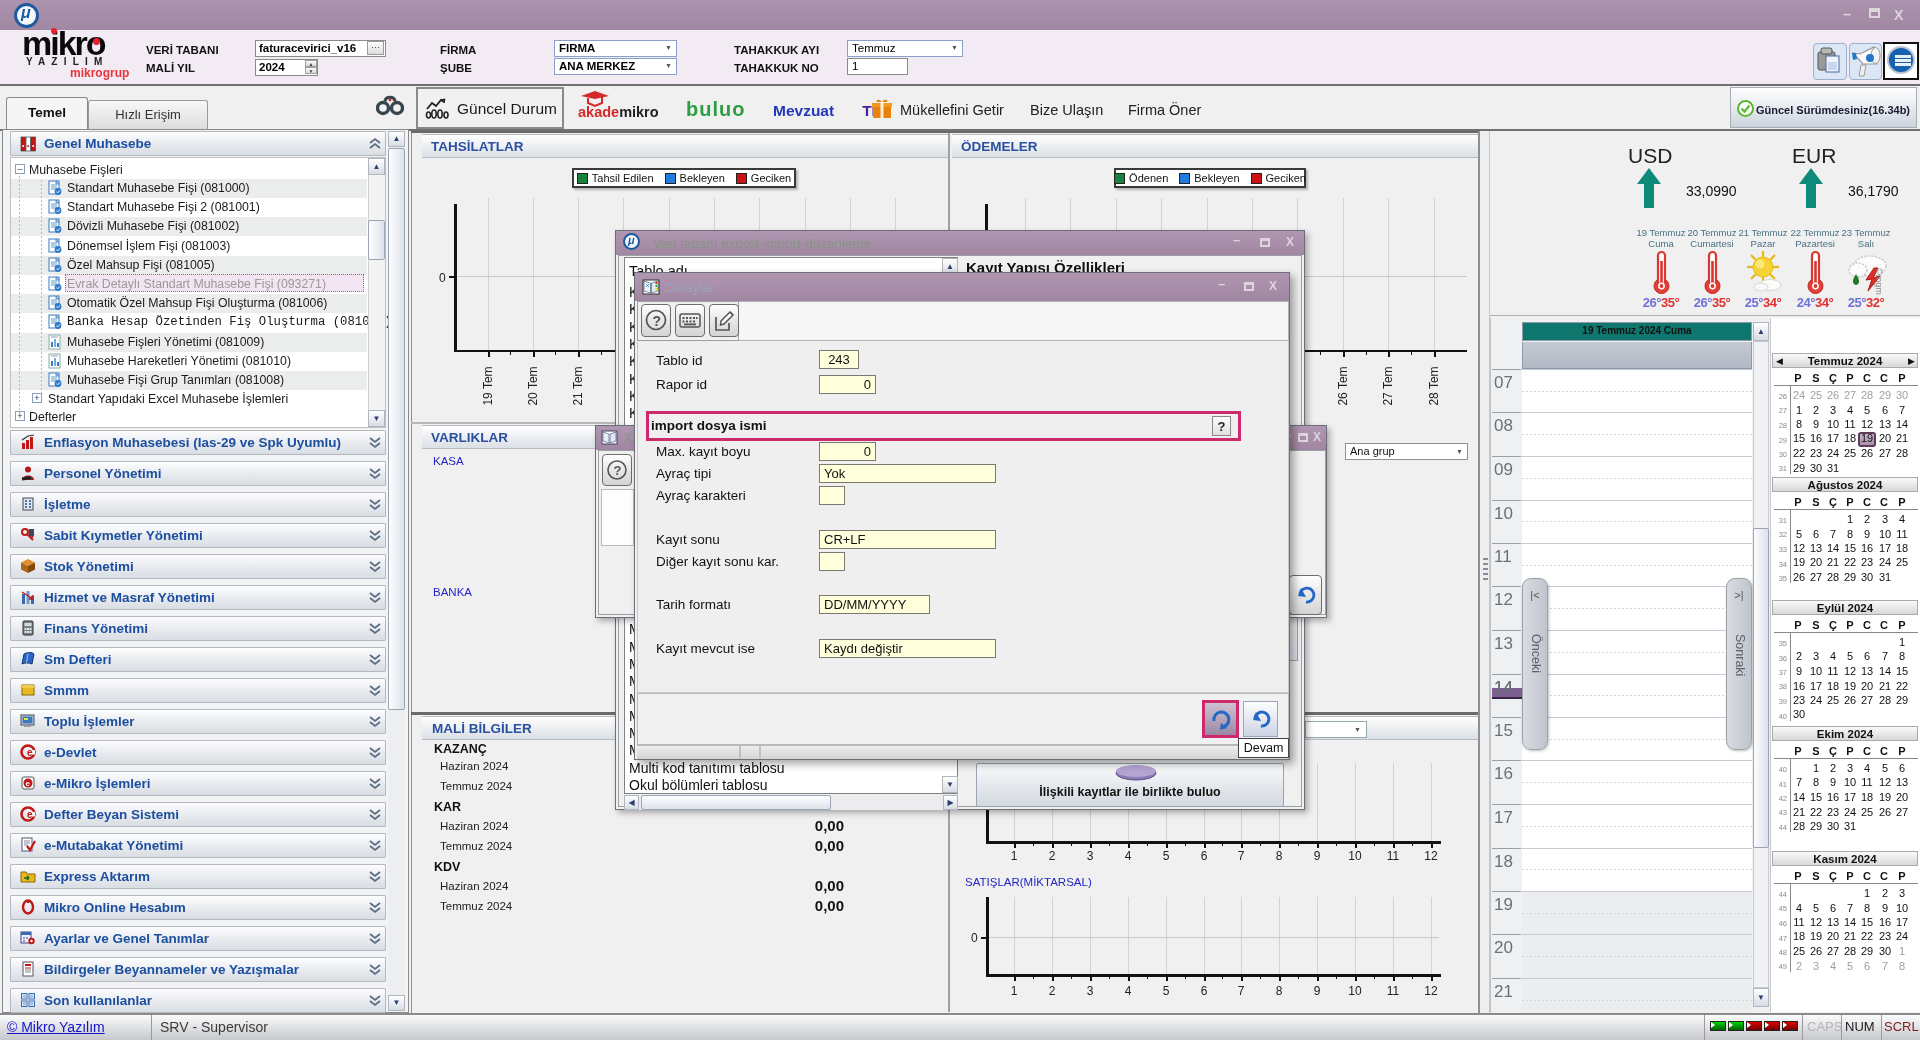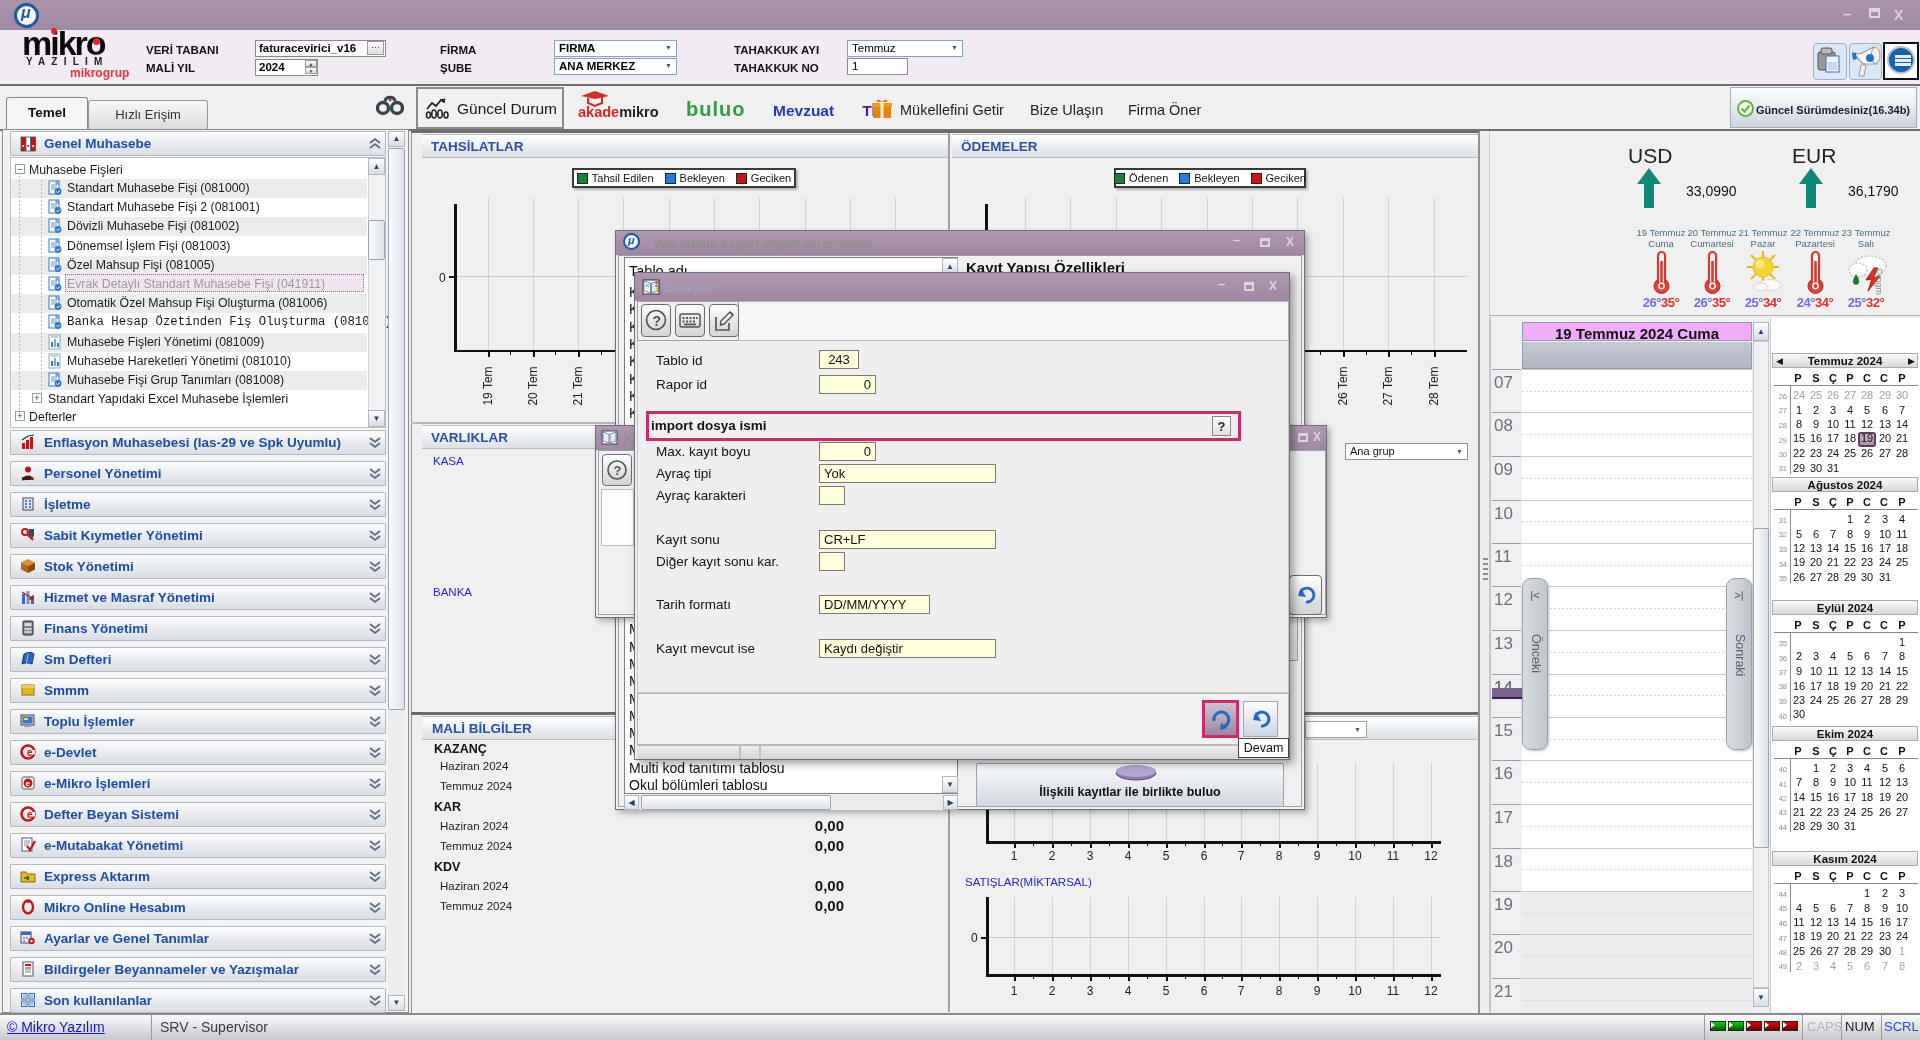--- a/index.html
+++ b/index.html
@@ -196,21 +196,21 @@
     <div class="ab" style="left:47px;top:276px;width:16px;height:16px;"><svg width="16" height="16" viewBox="0 0 16 16">
         <rect x="2" y="1" width="10" height="13" fill="#fff" stroke="#3a7abf"></rect>
         <path d="M9 1 L12 4 L9 4 Z" fill="#cfe3f5" stroke="#3a7abf" stroke-width="0.8"></path>
         <line x1="4" y1="5" x2="10" y2="5" stroke="#5a9ad0"></line>
         <line x1="4" y1="7" x2="10" y2="7" stroke="#5a9ad0"></line>
         <line x1="4" y1="9" x2="10" y2="9" stroke="#5a9ad0"></line>
         <circle cx="11" cy="11.5" r="3.4" fill="#2f7ac8"></circle>
         <path d="M9.4 11.5 L10.7 12.8 L12.8 10.4" stroke="#fff" stroke-width="1" fill="none"></path>
       </svg></div>
     <div class="ab" style="left:65px;top:274px;width:299px;height:18px;background:#f2e4f0;border:1px dotted #777;"></div>
-    <div class="ab treetxt" style="left:67px;top:277px;color:#9a9a9a;">Evrak Detaylı Standart Muhasebe Fişi (041911)</div>
+    <div class="ab treetxt" style="left:67px;top:277px;color:#9a9a9a;">Evrak Detaylı Standart Muhasebe Fişi (093271)</div>
     <div class="ab" style="left:47px;top:295px;width:16px;height:16px;"><svg width="16" height="16" viewBox="0 0 16 16">
         <rect x="2" y="1" width="10" height="13" fill="#fff" stroke="#3a7abf"></rect>
         <path d="M9 1 L12 4 L9 4 Z" fill="#cfe3f5" stroke="#3a7abf" stroke-width="0.8"></path>
         <line x1="4" y1="5" x2="10" y2="5" stroke="#5a9ad0"></line>
         <line x1="4" y1="7" x2="10" y2="7" stroke="#5a9ad0"></line>
         <line x1="4" y1="9" x2="10" y2="9" stroke="#5a9ad0"></line>
         <circle cx="11" cy="11.5" r="3.4" fill="#2f7ac8"></circle>
         <path d="M9.4 11.5 L10.7 12.8 L12.8 10.4" stroke="#fff" stroke-width="1" fill="none"></path>
       </svg></div>
     <div class="ab treetxt" style="left:67px;top:296px;">Otomatik Özel Mahsup Fişi Oluşturma (081006)</div>
@@ -990,21 +990,21 @@
     <div class="ab" style="left:1846px;top:250px;width:40px;height:46px;"><svg width="44" height="44" viewBox="0 0 44 44">
         <ellipse cx="24" cy="16" rx="16" ry="10" fill="#fcfcfc" stroke="#c8c8c8" stroke-width="1.5" stroke-dasharray="2 1.5"></ellipse>
         <ellipse cx="12" cy="20" rx="9" ry="7" fill="#fcfcfc" stroke="#c8c8c8" stroke-width="1.5" stroke-dasharray="2 1.5"></ellipse>
         <path d="M10 24 C6 30 6 34 10 35 C14 34 14 30 10 24 Z" fill="#1a7a2a"></path>
         <path d="M28 18 L20 30 L26 29 L22 41 L34 26 L27 28 L32 18 Z" fill="#e03028" stroke="#b01810"></path>
       </svg></div>
     <div class="ab" style="left:1833px;top:295px;width:66px;text-align:center;font-size:13px;font-weight:bold;letter-spacing:-0.5px;"><span style="color:#7070d8;">25°</span><span style="color:#e03030;">32°</span></div>
     <div class="ab" style="left:1884px;top:268px;font-size:9px;color:#888;transform:rotate(90deg);transform-origin:left top;">©mgm</div>
     <div class="ab" style="left:1490px;top:315px;width:430px;height:1px;background:#b0b0b0;"></div>
 <div class="ab" style="left:1490px;top:318px;width:280px;height:694px;background:#eef0f2;"></div>
-<div class="ab" style="left:1522px;top:322px;width:230px;height:19px;background:#f0abfc;border:1px solid #9099a8;text-align:center;font-size:15px;font-weight:bold;color:#111;padding-top:2px;">19 Temmuz 2024 Cuma</div>
+<div class="ab" style="left:1522px;top:322px;width:230px;height:19px;background:#0f766e;border:1px solid #9099a8;text-align:center;font-size:10px;font-weight:bold;color:#111;padding-top:2px;">19 Temmuz 2024 Cuma</div>
 <div class="ab" style="left:1522px;top:342px;width:230px;height:27px;background:linear-gradient(#c4c9d2,#b2b8c4);border:1px solid #9099a8;border-top:none;"></div>
 <div class="ab" style="left:1522px;top:369px;width:230px;height:643px;background:#ffffff;"></div>
 <div class="ab" style="left:1522px;top:369px;width:230px;height:1px;background:#c6cad2;"></div>
     <div class="ab" style="left:1522px;top:391px;width:230px;height:1px;background-image:linear-gradient(90deg,#d4d8de 50%,transparent 50%);background-size:4px 1px;"></div>
     <div class="ab" style="left:1492px;top:369px;width:29px;height:1px;background:#9aa0aa;"></div>
     <div class="ab" style="left:1494px;top:373px;font-size:17px;color:#6a7078;">07</div>
     <div class="ab" style="left:1522px;top:412px;width:230px;height:1px;background:#c6cad2;"></div>
     <div class="ab" style="left:1522px;top:434px;width:230px;height:1px;background-image:linear-gradient(90deg,#d4d8de 50%,transparent 50%);background-size:4px 1px;"></div>
     <div class="ab" style="left:1492px;top:412px;width:29px;height:1px;background:#9aa0aa;"></div>
     <div class="ab" style="left:1494px;top:416px;font-size:17px;color:#6a7078;">08</div>
@@ -1342,14 +1342,14 @@
     <div class="ab" style="left:1747px;top:1022px;width:0;height:0;border-left:4px solid #fff;border-top:3px solid transparent;border-bottom:3px solid transparent;"></div>
     <div class="ab" style="left:1764px;top:1021px;width:16px;height:10px;background:linear-gradient(#e00000,#700000);border:1px solid #222;"></div>
     <div class="ab" style="left:1765px;top:1022px;width:0;height:0;border-left:4px solid #fff;border-top:3px solid transparent;border-bottom:3px solid transparent;"></div>
     <div class="ab" style="left:1782px;top:1021px;width:16px;height:10px;background:linear-gradient(#e00000,#700000);border:1px solid #222;"></div>
     <div class="ab" style="left:1783px;top:1022px;width:0;height:0;border-left:4px solid #fff;border-top:3px solid transparent;border-bottom:3px solid transparent;"></div>
 <div class="ab" style="left:1802px;top:1015px;width:1px;height:25px;background:#9a9a9a;"></div>
 <div class="ab" style="left:1807px;top:1019px;font-size:13px;color:#b4b4b8;">CAPS</div>
 <div class="ab" style="left:1841px;top:1015px;width:1px;height:25px;background:#9a9a9a;"></div>
 <div class="ab" style="left:1845px;top:1019px;font-size:13px;color:#1a1a1a;">NUM</div>
 <div class="ab" style="left:1881px;top:1015px;width:1px;height:25px;background:#9a9a9a;"></div>
-<div class="ab" style="left:1884px;top:1019px;font-size:13px;color:#1d4ed8;">SCRL</div>
+<div class="ab" style="left:1884px;top:1019px;font-size:13px;color:#7f1d1d;">SCRL</div>
 </div>
 
 </body></html>

